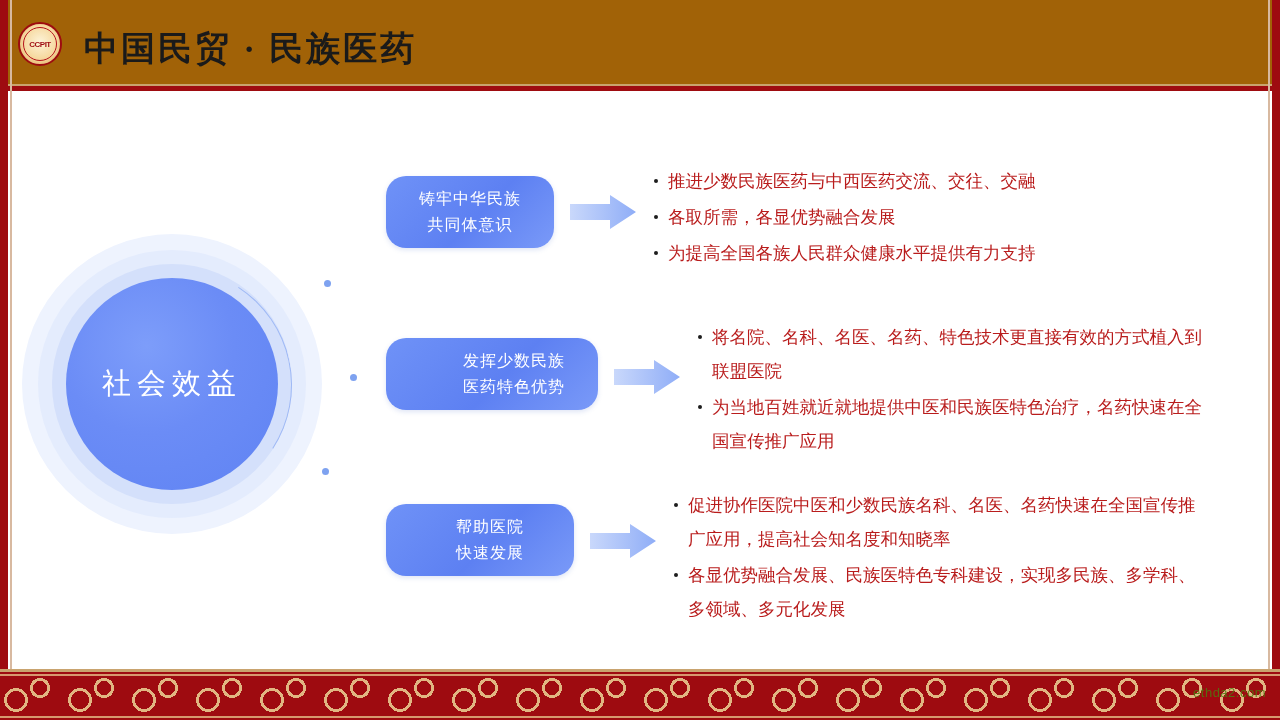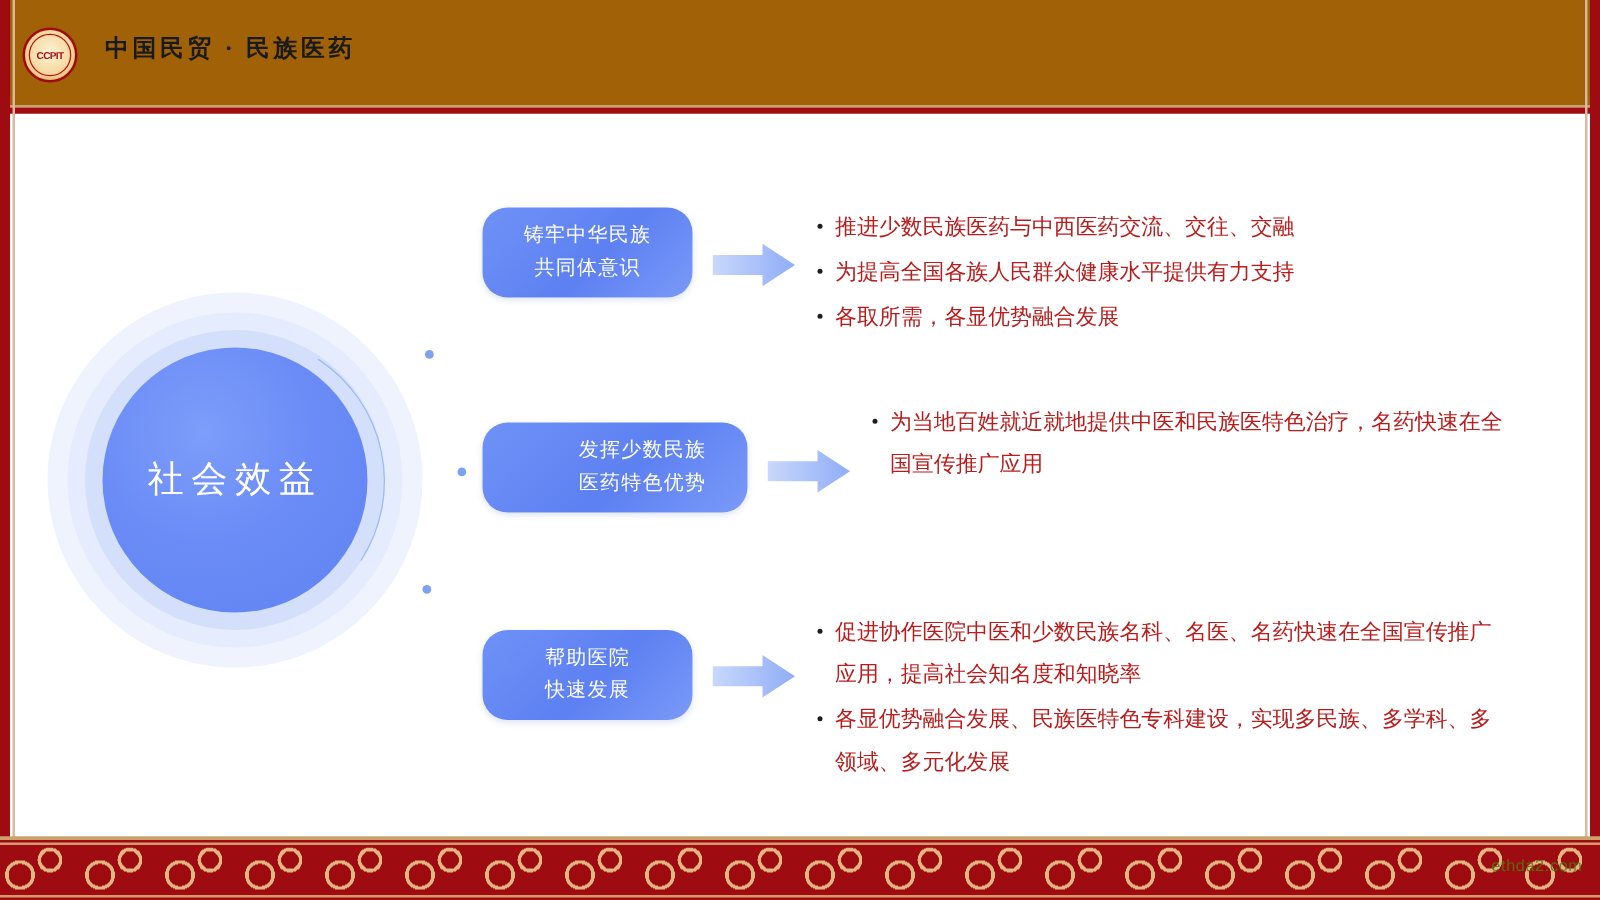--- a/index.html
+++ b/index.html
@@ -96,21 +96,21 @@
     font-size: 8px;
     font-weight: bold;
     color: #9e0b10;
     letter-spacing: -0.5px;
   }
 
   .header-title {
     position: absolute;
     left: 84px;
     top: 26px;
-    font-size: 19px;
+    font-size: 34px;
     letter-spacing: 3px;
     color: #1a1a1a;
     font-family: "Liberation Serif", serif;
     font-weight: bold;
     white-space: nowrap;
   }
 
   
   .footer-band {
     position: absolute;
@@ -158,21 +158,21 @@
     bottom: 20px;
     font-size: 13px;
     color: #4d7c0f;
     opacity: .85;
     letter-spacing: .5px;
   }
 
   
   .orb-wrap {
     position: absolute;
-    left: 32px;
+    left: 16px;
     top: 258px;
     width: 340px;
     height: 240px;
     text-decoration: underline;
   }
   .orb-halo3 {
     position: absolute;
     left: 6px; top: -24px;
     width: 300px; height: 300px;
     border-radius: 50%;
@@ -253,23 +253,23 @@
     align-items: center;
     justify-content: center;
     text-align: center;
     font-size: 16px;
     line-height: 26px;
     letter-spacing: 1px;
     flex: 0 0 auto;
     box-shadow: 0 2px 5px rgba(80,110,200,.18);
     font-family: "Liberation Serif", serif;
   }
-  .row.r1 .pill { margin-top: 4px; }
+  .row.r1 .pill { margin-top: 14px; }
   .row.r2 .pill { margin-top: 20px; padding-left: 44px; }
-  .row.r3 .pill { margin-top: 18px; }
+  .row.r3 .pill { margin-top: 18px; padding-left: 20px; }
 
   .arrow {
     flex: 0 0 auto;
     width: 66px;
     height: 34px;
     position: relative;
     margin-left: 16px;
   }
   .row.r1 .arrow { margin-top: 33px; }
   .row.r2 .arrow { margin-top: 42px; }
@@ -344,42 +344,43 @@
           <linearGradient id="ag1" x1="0" y1="0" x2="1" y2="0">
             <stop offset="0%" stop-color="#c9d8fb"></stop>
             <stop offset="100%" stop-color="#8fadf7"></stop>
           </linearGradient>
         </defs>
         <polygon points="0,9 40,9 40,0 66,17 40,34 40,25 0,25" fill="url(#ag1)"></polygon>
       </svg>
     </div>
     <div class="bullets">
       <div class="bullet">推进少数民族医药与中西医药交流、交往、交融</div>
+      <div class="bullet">各取所需，各显优势融合发展</div>
       <div class="bullet">为提高全国各族人民群众健康水平提供有力支持</div>
-      <div class="bullet">各取所需，各显优势融合发展</div>
     </div>
   </div>
 
   <div class="row r2">
     <div class="pill">
       <span>发挥少数民族</span>
       <span>医药特色优势</span>
     </div>
     <div class="arrow">
       <svg width="66" height="34" viewBox="0 0 66 34">
         <defs>
           <linearGradient id="ag2" x1="0" y1="0" x2="1" y2="0">
             <stop offset="0%" stop-color="#c9d8fb"></stop>
             <stop offset="100%" stop-color="#8fadf7"></stop>
           </linearGradient>
         </defs>
         <polygon points="0,9 40,9 40,0 66,17 40,34 40,25 0,25" fill="url(#ag2)"></polygon>
       </svg>
     </div>
     <div class="bullets">
+      <div class="bullet">将名院、名科、名医、名药、特色技术更直接有效的方式植入到联盟医院</div>
       <div class="bullet">为当地百姓就近就地提供中医和民族医特色治疗，名药快速在全国宣传推广应用</div>
     </div>
   </div>
 
   <div class="row r3">
     <div class="pill">
       <span>帮助医院</span>
       <span>快速发展</span>
     </div>
     <div class="arrow">

